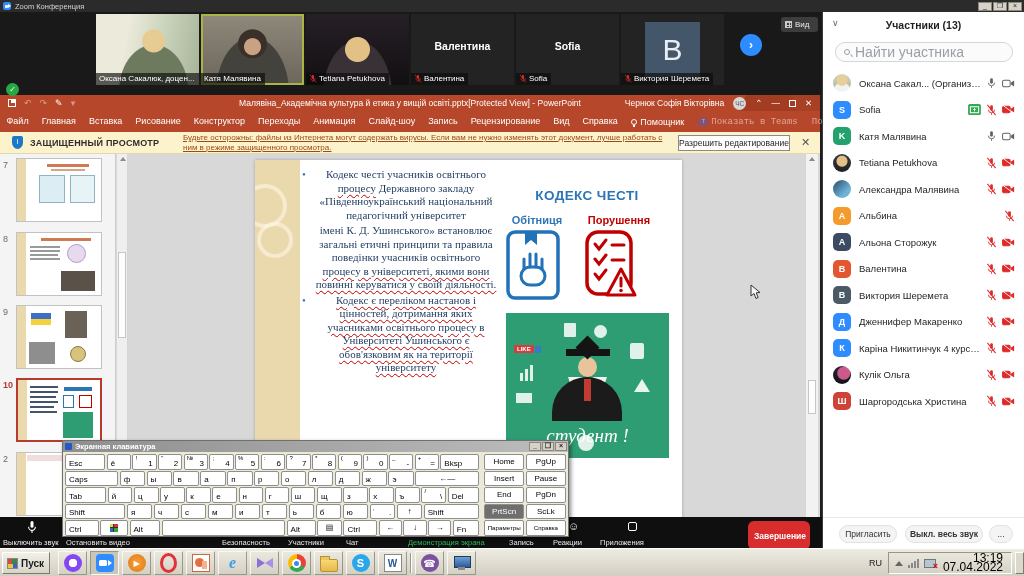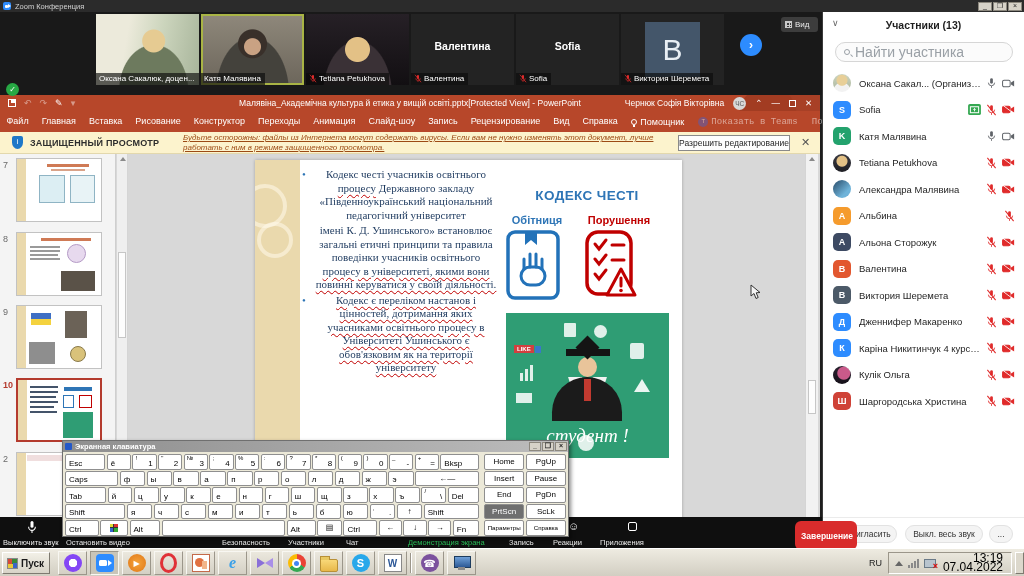--- a/index.html
+++ b/index.html
@@ -68,21 +68,21 @@
   .assist{display:flex;align-items:center;gap:3px;padding:0 7px;}
   .bulb{width:6px;height:6px;border:1.3px solid #fff;border-radius:50%;position:relative;}
   .bulb::after{content:"";position:absolute;left:1px;top:5px;width:2px;height:2px;background:#fff;}
   .dimbtn{opacity:.5;display:flex;align-items:center;gap:3px;padding:0 7px;white-space:nowrap;font-family:Liberation Mono, monospace;}
   .tms{width:10px;height:10px;border-radius:50%;background:#4e5fbf;color:#fff;font-size:6px;line-height:10px;text-align:center;}
   #msgbar{position:absolute;left:0;top:37px;width:100%;height:22px;background:#fcf3cd;border-bottom:1px solid #e3d8ad;}
   .shield{position:absolute;left:12px;top:4px;width:11px;height:13px;background:#1e78c8;border-radius:2px 2px 50% 50%;
     color:#fff;font-size:8px;line-height:12px;text-align:center;}
   #mb-label{position:absolute;left:30px;top:6px;font-size:9px;font-weight:bold;color:#2d2d2d;letter-spacing:.2px;}
   #mb-text{position:absolute;left:183px;top:1px;width:488px;font-size:8px;line-height:10px;color:#9c4a14;
-    text-decoration:underline;font-style:italic;}
+    text-decoration:underline;}
   #mb-btn{position:absolute;left:678px;top:3px;width:112px;height:16px;background:#fdfdfd;border:1px solid #8a8a8a;
     font-size:8.5px;color:#1f1f1f;text-align:center;line-height:14px;}
   #mb-x{position:absolute;left:801px;top:4px;font-size:11px;color:#555;}
   #ppt-content{position:absolute;left:0;top:59px;width:820px;height:394px;background:#d8d8d8;}
   #thumb-panel{position:absolute;left:0;top:0;width:116px;height:394px;background:#f4f4f4;border-right:1px solid #cfcfcf;}
   .sthumb{position:absolute;left:16px;width:86px;height:64px;background:#fff;border:1px solid #c2c2c2;overflow:hidden;}
   .sthumb .band{left:0;top:0;width:9px;height:64px;background:#ead9ad;}
   .sthumb.sel{border:2px solid #b43b2e;}
   .snum{position:absolute;left:3px;width:12px;font-size:9px;color:#6a6a6a;}
   .snum.sel{color:#b43b2e;font-weight:bold;}
@@ -141,21 +141,21 @@
   .winlogo{width:8px;height:8px;margin:auto;
     background:linear-gradient(#333 1.5px,transparent 1.5px) 0 3px/8px 8px no-repeat,
     linear-gradient(90deg,#333 1.5px,transparent 1.5px) 3px 0/8px 8px no-repeat,
     conic-gradient(#d33 0 25%,#3a3 0 50%,#36c 0 75%,#dd3 0);}
 
   
   #zoom-toolbar{position:absolute;left:0;top:517px;width:822px;height:31px;background:#0f0f0f;z-index:5;}
   .tb-label{position:absolute;top:21px;font-size:7.5px;color:#ececec;white-space:nowrap;}
   .tb-label.green{color:#2abf59;}
   #end-btn{position:absolute;left:748px;top:4px;width:62px;height:29px;background:#d92c2c;border:none;border-radius:6px;
-    color:#fff;font-size:8.5px;font-weight:bold;margin-left:47px;}
+    color:#fff;font-size:8.5px;font-weight:bold;}
   .tb-ic{position:absolute;top:3px;color:#fff;}
 
   
   #participants{position:absolute;left:822px;top:12px;width:202px;height:536px;background:#fff;border-left:1px solid #3a3a3a;z-index:4;color:#1f1f1f;}
   #pp-chevron{position:absolute;left:9px;top:6px;font-size:9px;color:#666;}
   #pp-title{position:absolute;left:0;right:0;top:7px;text-align:center;font-size:10.5px;font-weight:bold;}
   #pp-search{position:absolute;left:12px;top:30px;width:178px;height:20px;border:1px solid #d6d6d6;border-radius:10px;
     background:#fbfbfb;display:flex;align-items:center;padding:0 8px;gap:5px;}
   .mag{width:6px;height:6px;border:1.3px solid #9aa0a6;border-radius:50%;position:relative;flex:0 0 auto;}
   .mag::after{content:"";position:absolute;left:5px;top:5px;width:3px;height:1.3px;background:#9aa0a6;transform:rotate(45deg);}
@@ -1013,21 +1013,21 @@
             <svg width="13" height="11" viewBox="0 0 18 12">
               <rect x="0.8" y="1.5" width="10.5" height="9" rx="2" fill="#e02b2b" stroke="#e02b2b" stroke-width="1.4"></rect>
               <path d="M12.5 4.5 L16.8 2 v8 L12.5 7.5z" fill="#e02b2b"></path>
               <line x1="1" y1="0" x2="17" y2="12" stroke="#fff" stroke-width="1.2"></line>
             </svg>
           </div>
         </div>
       </div>
     <div id="pp-footer">
       <span class="ppbtn" style="left:16px;width:58px;">Пригласить</span>
-      <span class="ppbtn" style="left:82px;width:78px;">Выкл. весь звук</span>
+      <span class="ppbtn" style="left:82px;width:78px;font-weight:bold;">Выкл. весь звук</span>
       <span class="ppbtn" style="left:166px;width:24px;">...</span>
     </div>
   </div>
 
   <div id="taskbar">
     <div id="start-btn">
       <span class="flag"></span>
       <span>Пуск</span>
     </div>
     <div id="quicklaunch">

